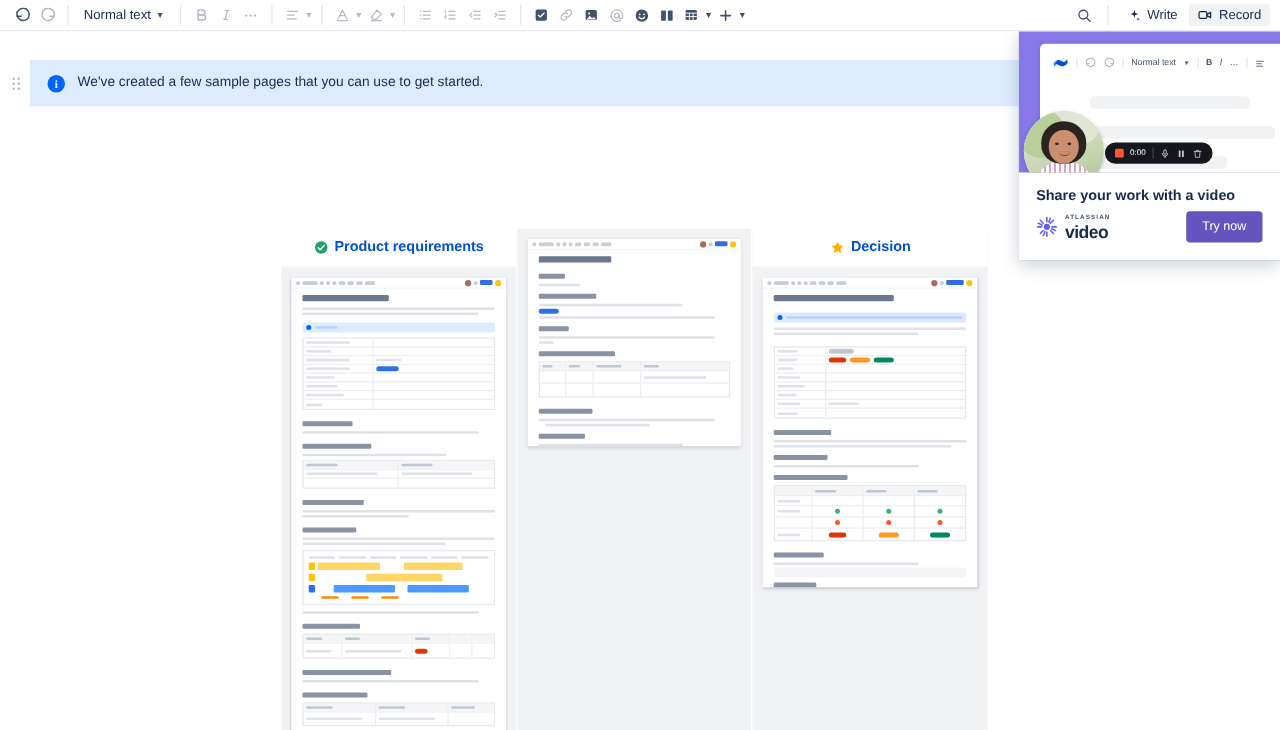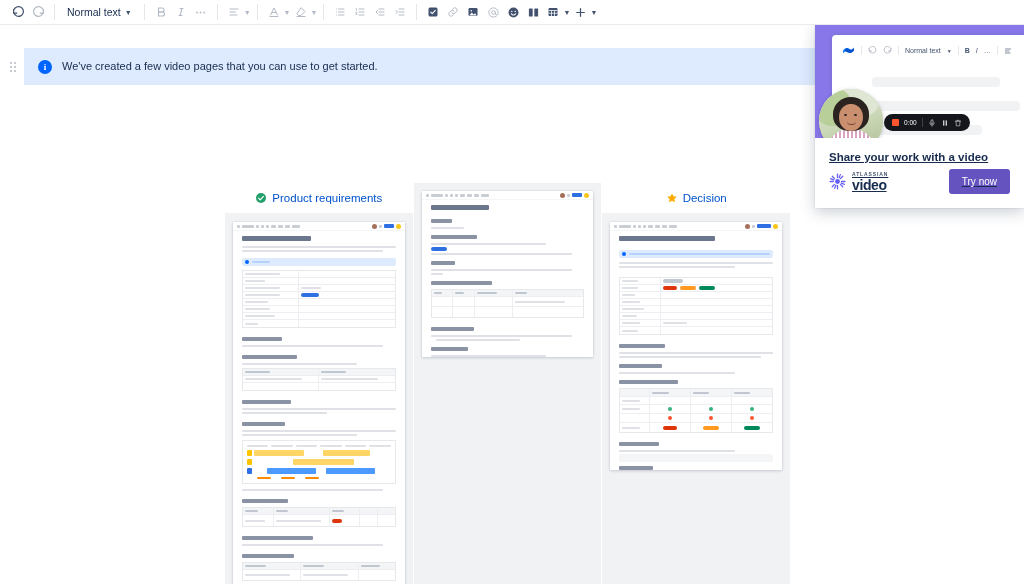--- a/index.html
+++ b/index.html
@@ -145,21 +145,21 @@
     background: #ffffff;
     height: 31px;
     display: flex;
     align-items: center;
     justify-content: center;
     gap: 5px;
     border-bottom: 1px solid #f1f2f4;
   }
   .col-head-label {
     font-size: 11.5px;
-    font-weight: normal;
+    font-weight: bold;
     color: #0052cc;
     white-space: nowrap;
   }
   .head-ico { width: 12px; height: 12px; flex: none; display: block; }
   .col-body {
     padding: 8px 8px 14px 8px;
     display: flex;
     justify-content: center;
   }
 
@@ -341,21 +341,21 @@
     border-radius: 9px;
     display: flex; align-items: center; gap: 5px;
     padding: 0 8px;
     z-index: 3;
   }
   .rec-stop { width: 7px; height: 7px; background: #ff5630; border-radius: 1px; flex: none; }
   .rec-time { font-size: 6.5px; color: #ffffff; font-family: "Liberation Sans", sans-serif; }
   .rec-divider { width: 1px; height: 9px; background: #3c4049; }
   .rec-ico { color: #c7cbd4; display: flex; align-items: center; }
 
-  .loom-body { padding: 13px 14px 14px 14px; text-decoration: underline; }
+  .loom-body { padding: 13px 14px 14px 14px; }
   .loom-title {
     font-size: 11.5px; font-weight: bold; color: #172b4d;
     margin: 0 0 6px 0;
   }
   .loom-desc {
     font-size: 10px; color: #42526e; line-height: 1.45; margin: 0 0 14px 0;
   }
   .loom-foot { display: flex; align-items: center; justify-content: space-between; }
   .loom-brand { display: flex; align-items: center; gap: 6px; }
   .loom-mark { width: 17px; height: 17px; flex: none; }
@@ -558,37 +558,60 @@
             <line x1="12" y1="5" x2="12" y2="19"></line>
             <line x1="5" y1="12" x2="19" y2="12"></line>
           </svg>
       </div>
       <span class="chev">▼</span>
     </div>
   </div>
 
   <div class="tb-spacer"></div>
 
+  <div class="tb-right">
+    <div class="tb-btn">
+      <svg width="13" height="13" viewBox="0 0 24 24" fill="none" stroke="currentColor" stroke-width="2" stroke-linecap="round">
+          <circle cx="10.5" cy="10.5" r="6.5"></circle>
+          <line x1="15.5" y1="15.5" x2="20.5" y2="20.5"></line>
+        </svg>
+    </div>
+    <div class="tb-sep"></div>
+    <div class="tb-pill">
+      <svg width="11" height="11" viewBox="0 0 24 24" fill="currentColor">
+          <path d="M12 2l1.6 5.2L19 9l-5.4 1.8L12 16l-1.6-5.2L5 9l5.4-1.8z"></path>
+          <path d="M18.5 15l.8 2.3L21.6 18l-2.3.8-.8 2.2-.8-2.2-2.3-.8 2.3-.7z"></path>
+        </svg>
+      <span>Write</span>
+    </div>
+    <div class="tb-pill active">
+      <svg width="12" height="12" viewBox="0 0 24 24" fill="none" stroke="currentColor" stroke-width="2" stroke-linejoin="round">
+          <rect x="2.5" y="6.5" width="12.5" height="11" rx="2.2"></rect>
+          <path d="M15 11l6-3.2v8.4L15 13z"></path>
+        </svg>
+      <span>Record</span>
+    </div>
+  </div>
 </div>
 
 <div class="page">
 
 
   <div class="info-row">
     <div class="drag-handle">
       <i></i>
         <i></i>
         <i></i>
         <i></i>
         <i></i>
         <i></i>
     </div>
     <div class="info-panel">
       <div class="info-icon">i</div>
-      <div class="info-text">We've created a few video pages that you can use to get started.</div>
+      <div class="info-text">We've created a few sample pages that you can use to get started.</div>
     </div>
   </div>
 
   <div class="layout">
 
     <div class="col">
       <div class="col-head">
         <svg class="head-ico" viewBox="0 0 24 24">
           <circle cx="12" cy="12" r="10" fill="#22a06b"></circle>
           <path d="M7.2 12.4l3.2 3.2 6.4-7" fill="none" stroke="#fff" stroke-width="2.3" stroke-linecap="round" stroke-linejoin="round"></path>

